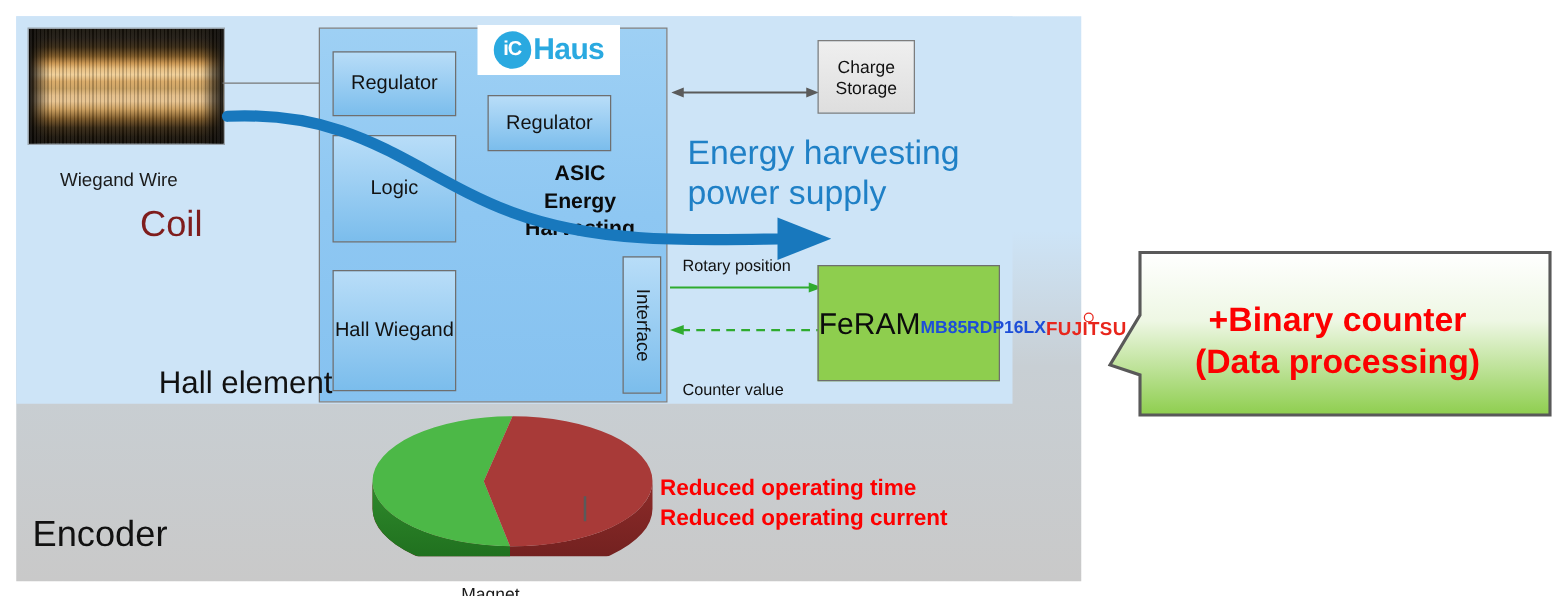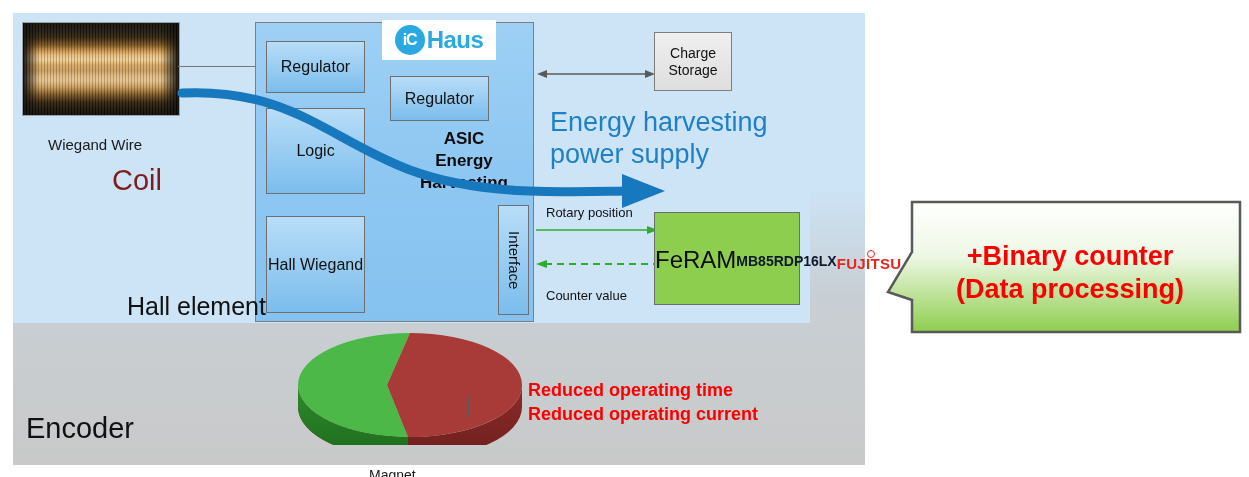--- a/index.html
+++ b/index.html
@@ -105,29 +105,29 @@
   }
 
   
   .feram-box{
     position:absolute;left:654px;top:212px;width:146px;height:93px;
     background:#8ece4e;border:1px solid #6e6e6e;
     display:flex;align-items:center;justify-content:flex-start;
     padding-top:2px;box-sizing:border-box;
   }
   .feram-title{font-size:24px;color:#0c0c0c;line-height:1.0;}
-  .feram-part{font-size:14px;color:#0f172a;font-weight:bold;margin-top:2px;}
+  .feram-part{font-size:14px;color:#1d4ed8;font-weight:bold;margin-top:2px;}
   .feram-brand{font-size:15px;color:#e8261c;font-weight:bold;margin-top:8px;letter-spacing:0.3px;position:relative;}
   .feram-brand:before{
     content:"";position:absolute;left:30px;top:-5px;width:6px;height:6px;
     border:1.5px solid #e8261c;border-radius:50%;
   }
 
   .lbl-rotary{position:absolute;left:546px;top:205px;font-size:13px;color:#111;}
-  .lbl-counter{position:absolute;left:546px;top:288px;font-size:13px;color:#111;}
+  .lbl-counter{position:absolute;left:546px;top:304px;font-size:13px;color:#111;}
   .arrow-rot{position:absolute;left:536px;top:224px;width:122px;height:12px;}
   .arrow-cnt{position:absolute;left:536px;top:258px;width:122px;height:12px;}
 
   
   .blue-arrow{position:absolute;left:160px;top:70px;width:520px;height:140px;pointer-events:none;}
 
   
   .magnet{position:absolute;left:290px;top:325px;width:240px;height:120px;}
 
   

